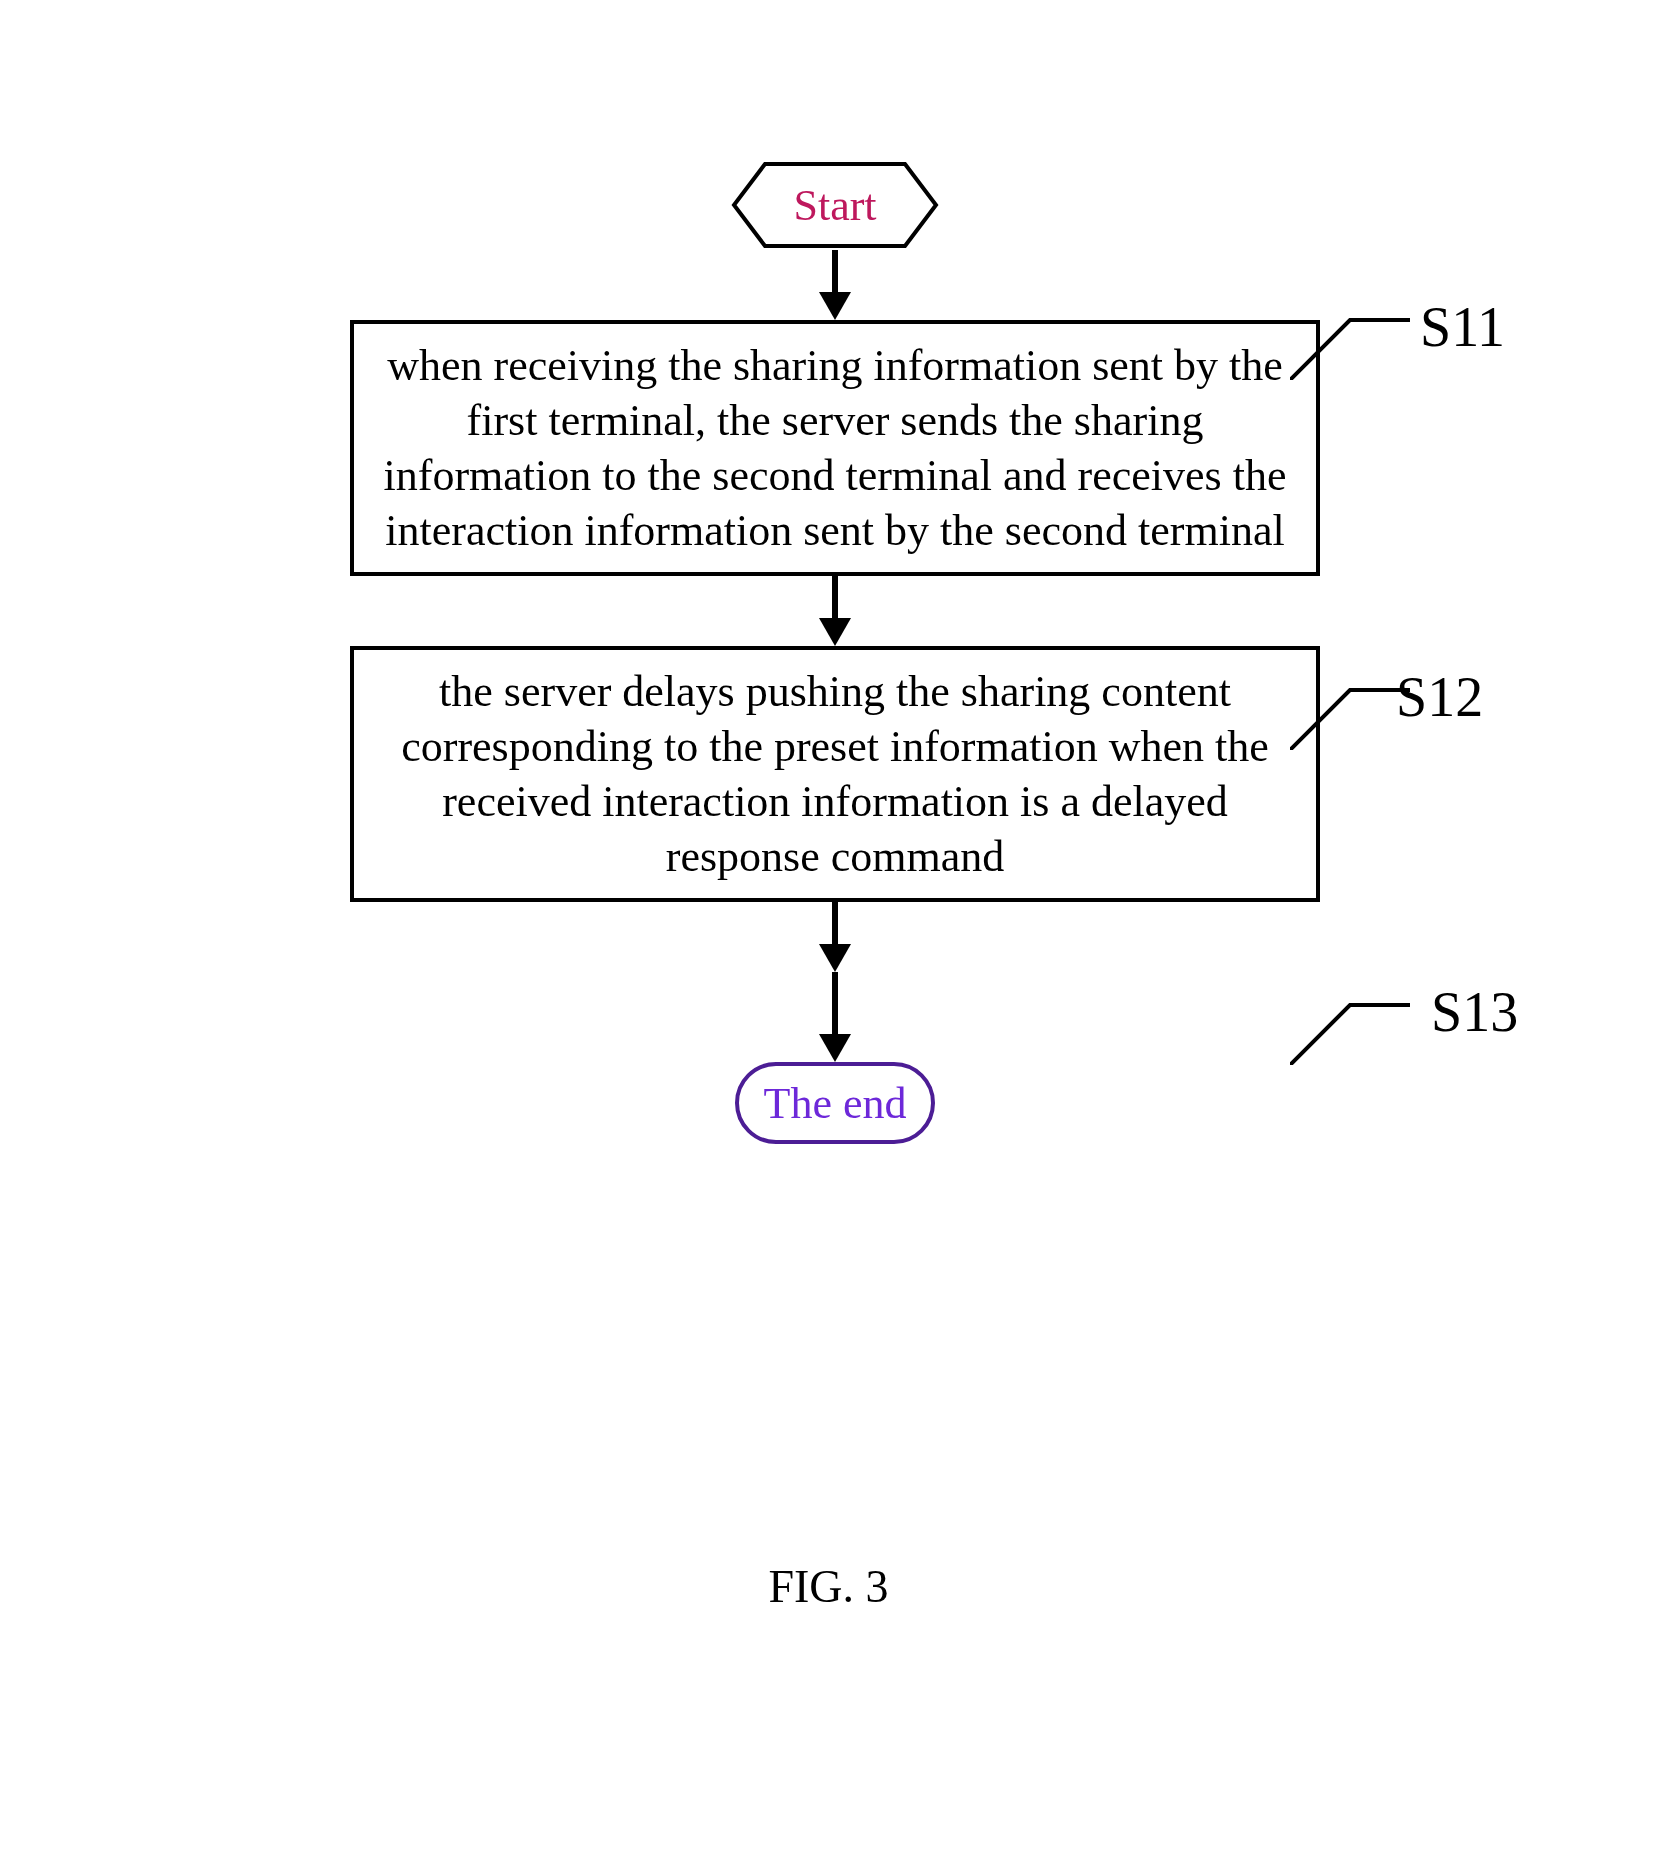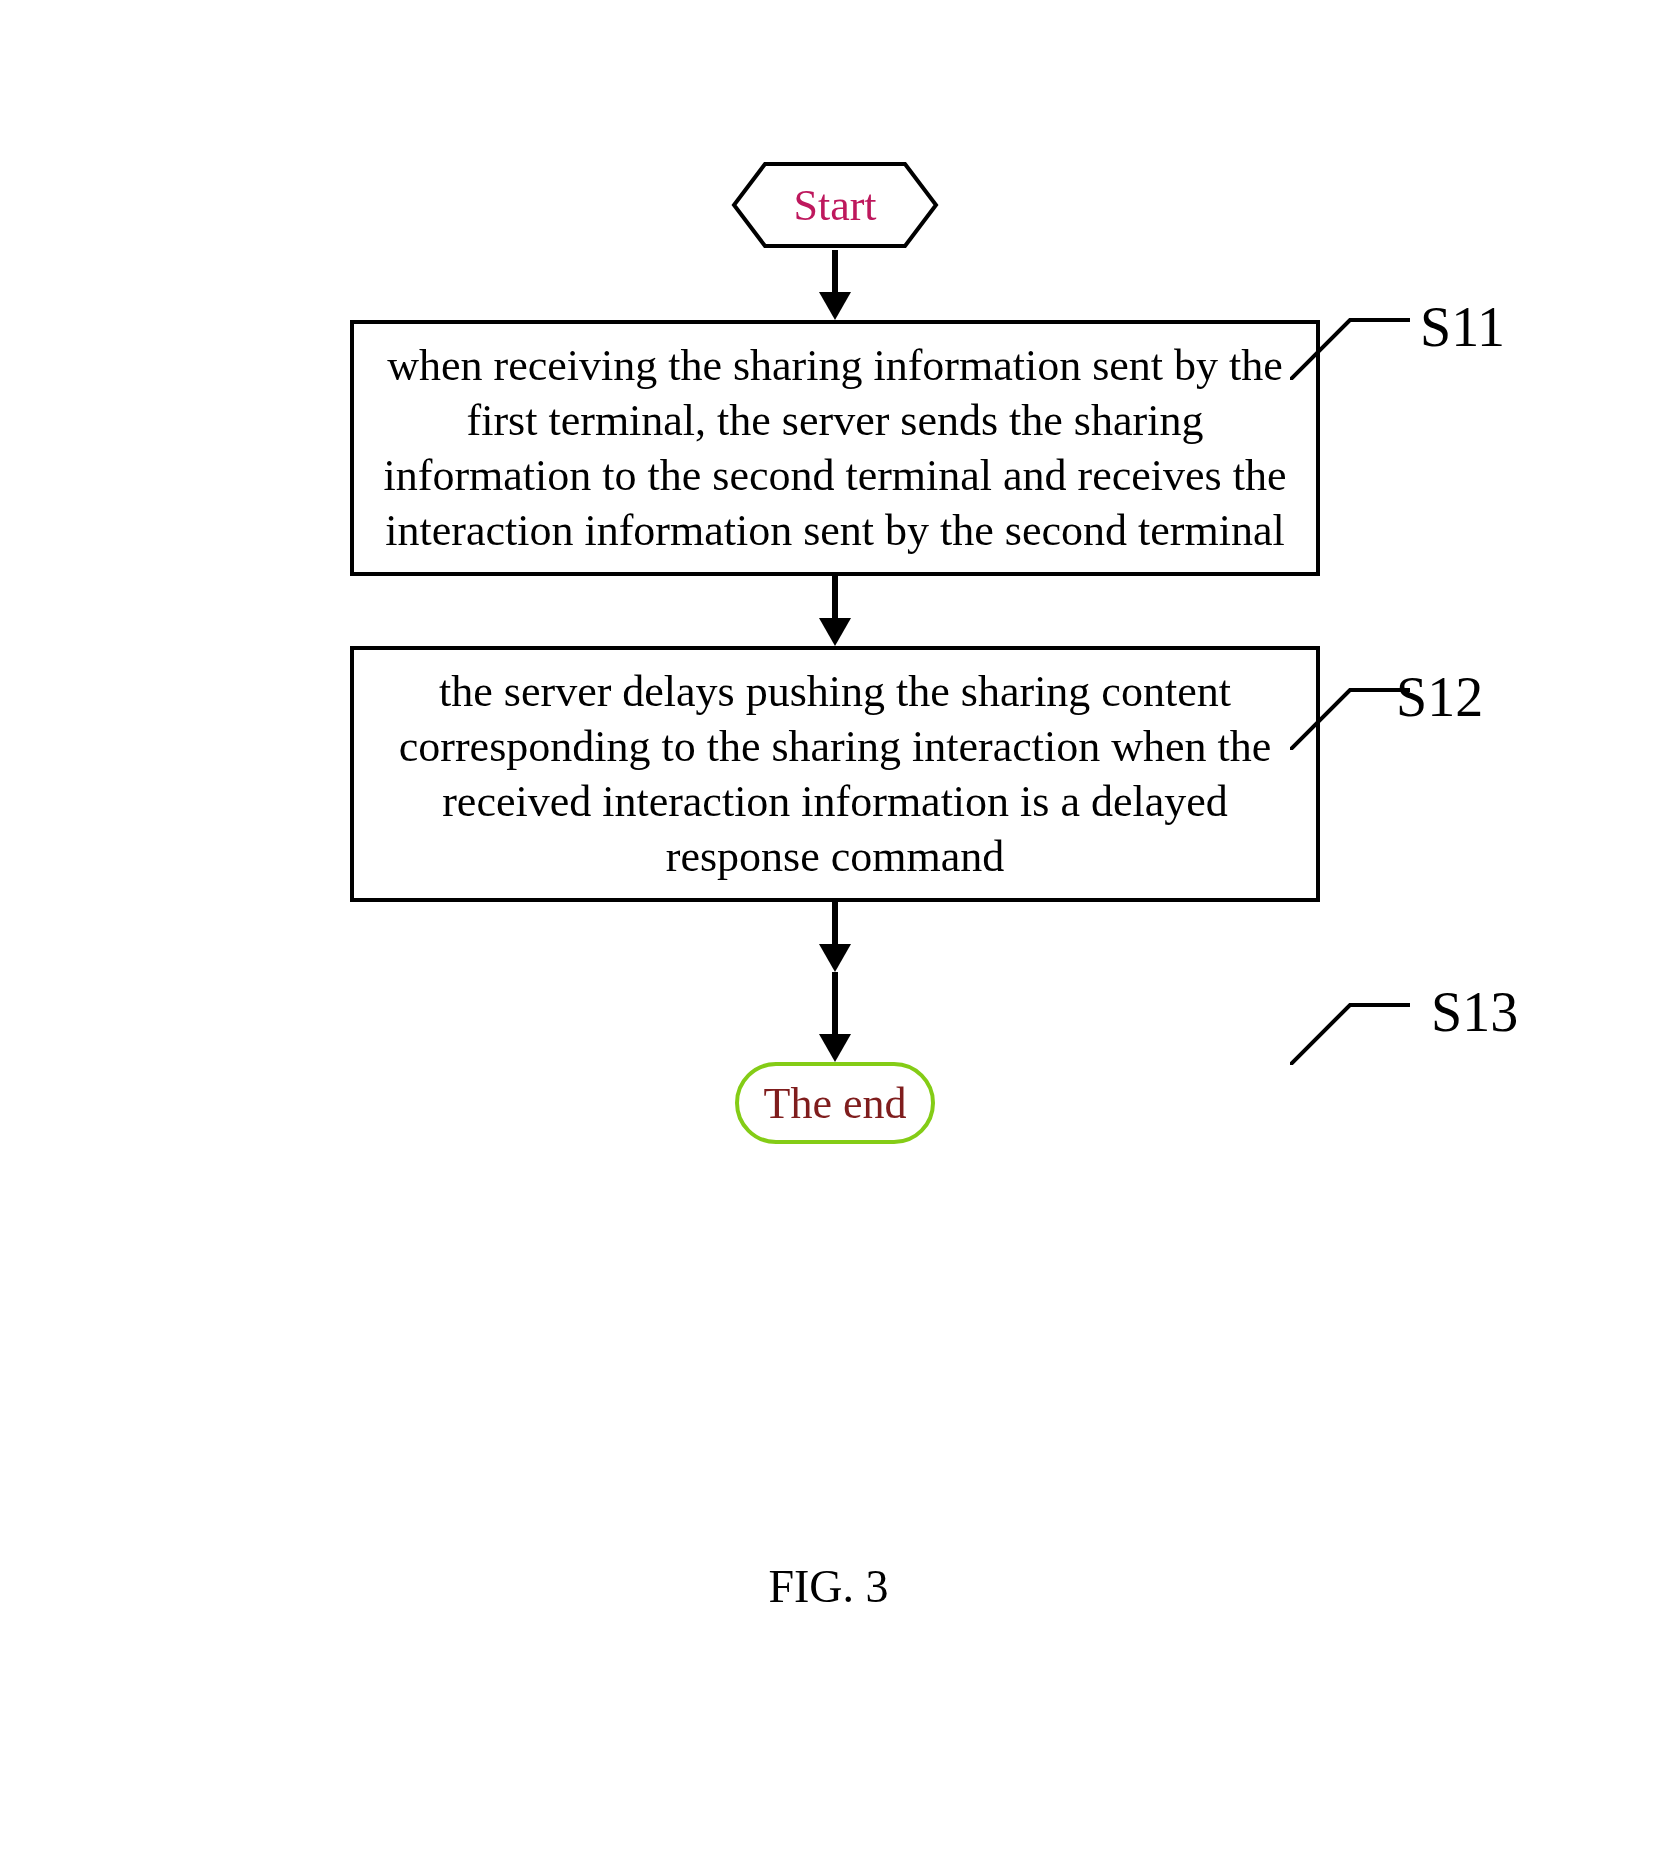--- a/index.html
+++ b/index.html
@@ -88,27 +88,27 @@
       position: absolute;
     }
     .label-line svg {
       width: 100%;
       height: 100%;
     }
     .end-shape {
       width: 200px;
       height: 82px;
       margin: 0 auto;
-      border: 4px solid #84cc16;
+      border: 4px solid #4c1d95;
       border-radius: 41px;
       display: flex;
       align-items: center;
       justify-content: center;
       font-size: 44px;
-      color: #7f1d1d;
+      color: #6d28d9;
     }
     .fig-label {
       position: absolute;
       font-size: 46px;
       color: #000;
       left: 50%;
       transform: translateX(-50%);
     }
   </style>
 </head>
@@ -139,21 +139,21 @@
       </svg>
   </div>
   <div class="label" style="left:1260px; top:135px;">S11</div>
 
   <div class="arrow">
     <div class="arrow-line"></div>
     <div class="arrow-head"></div>
   </div>
 
   <div class="process-box">
-    <span>the server delays pushing the sharing content corresponding to the sharing interaction when the received interaction information is a delayed response command</span>
+    <span>the server delays pushing the sharing content corresponding to the preset information when the received interaction information is a delayed response command</span>
   </div>
   <div class="label-line" style="left:1130px; top:520px; width:120px; height:70px;">
     <svg viewBox="0 0 120 70">
         <path d="M0,70 L60,10 L120,10" fill="none" stroke="#000" stroke-width="4"></path>
       </svg>
   </div>
   <div class="label" style="left:1188px; top:505px;margin-left:48px;">S12</div>
 
   <div class="arrow">
     <div class="arrow-line"></div>

